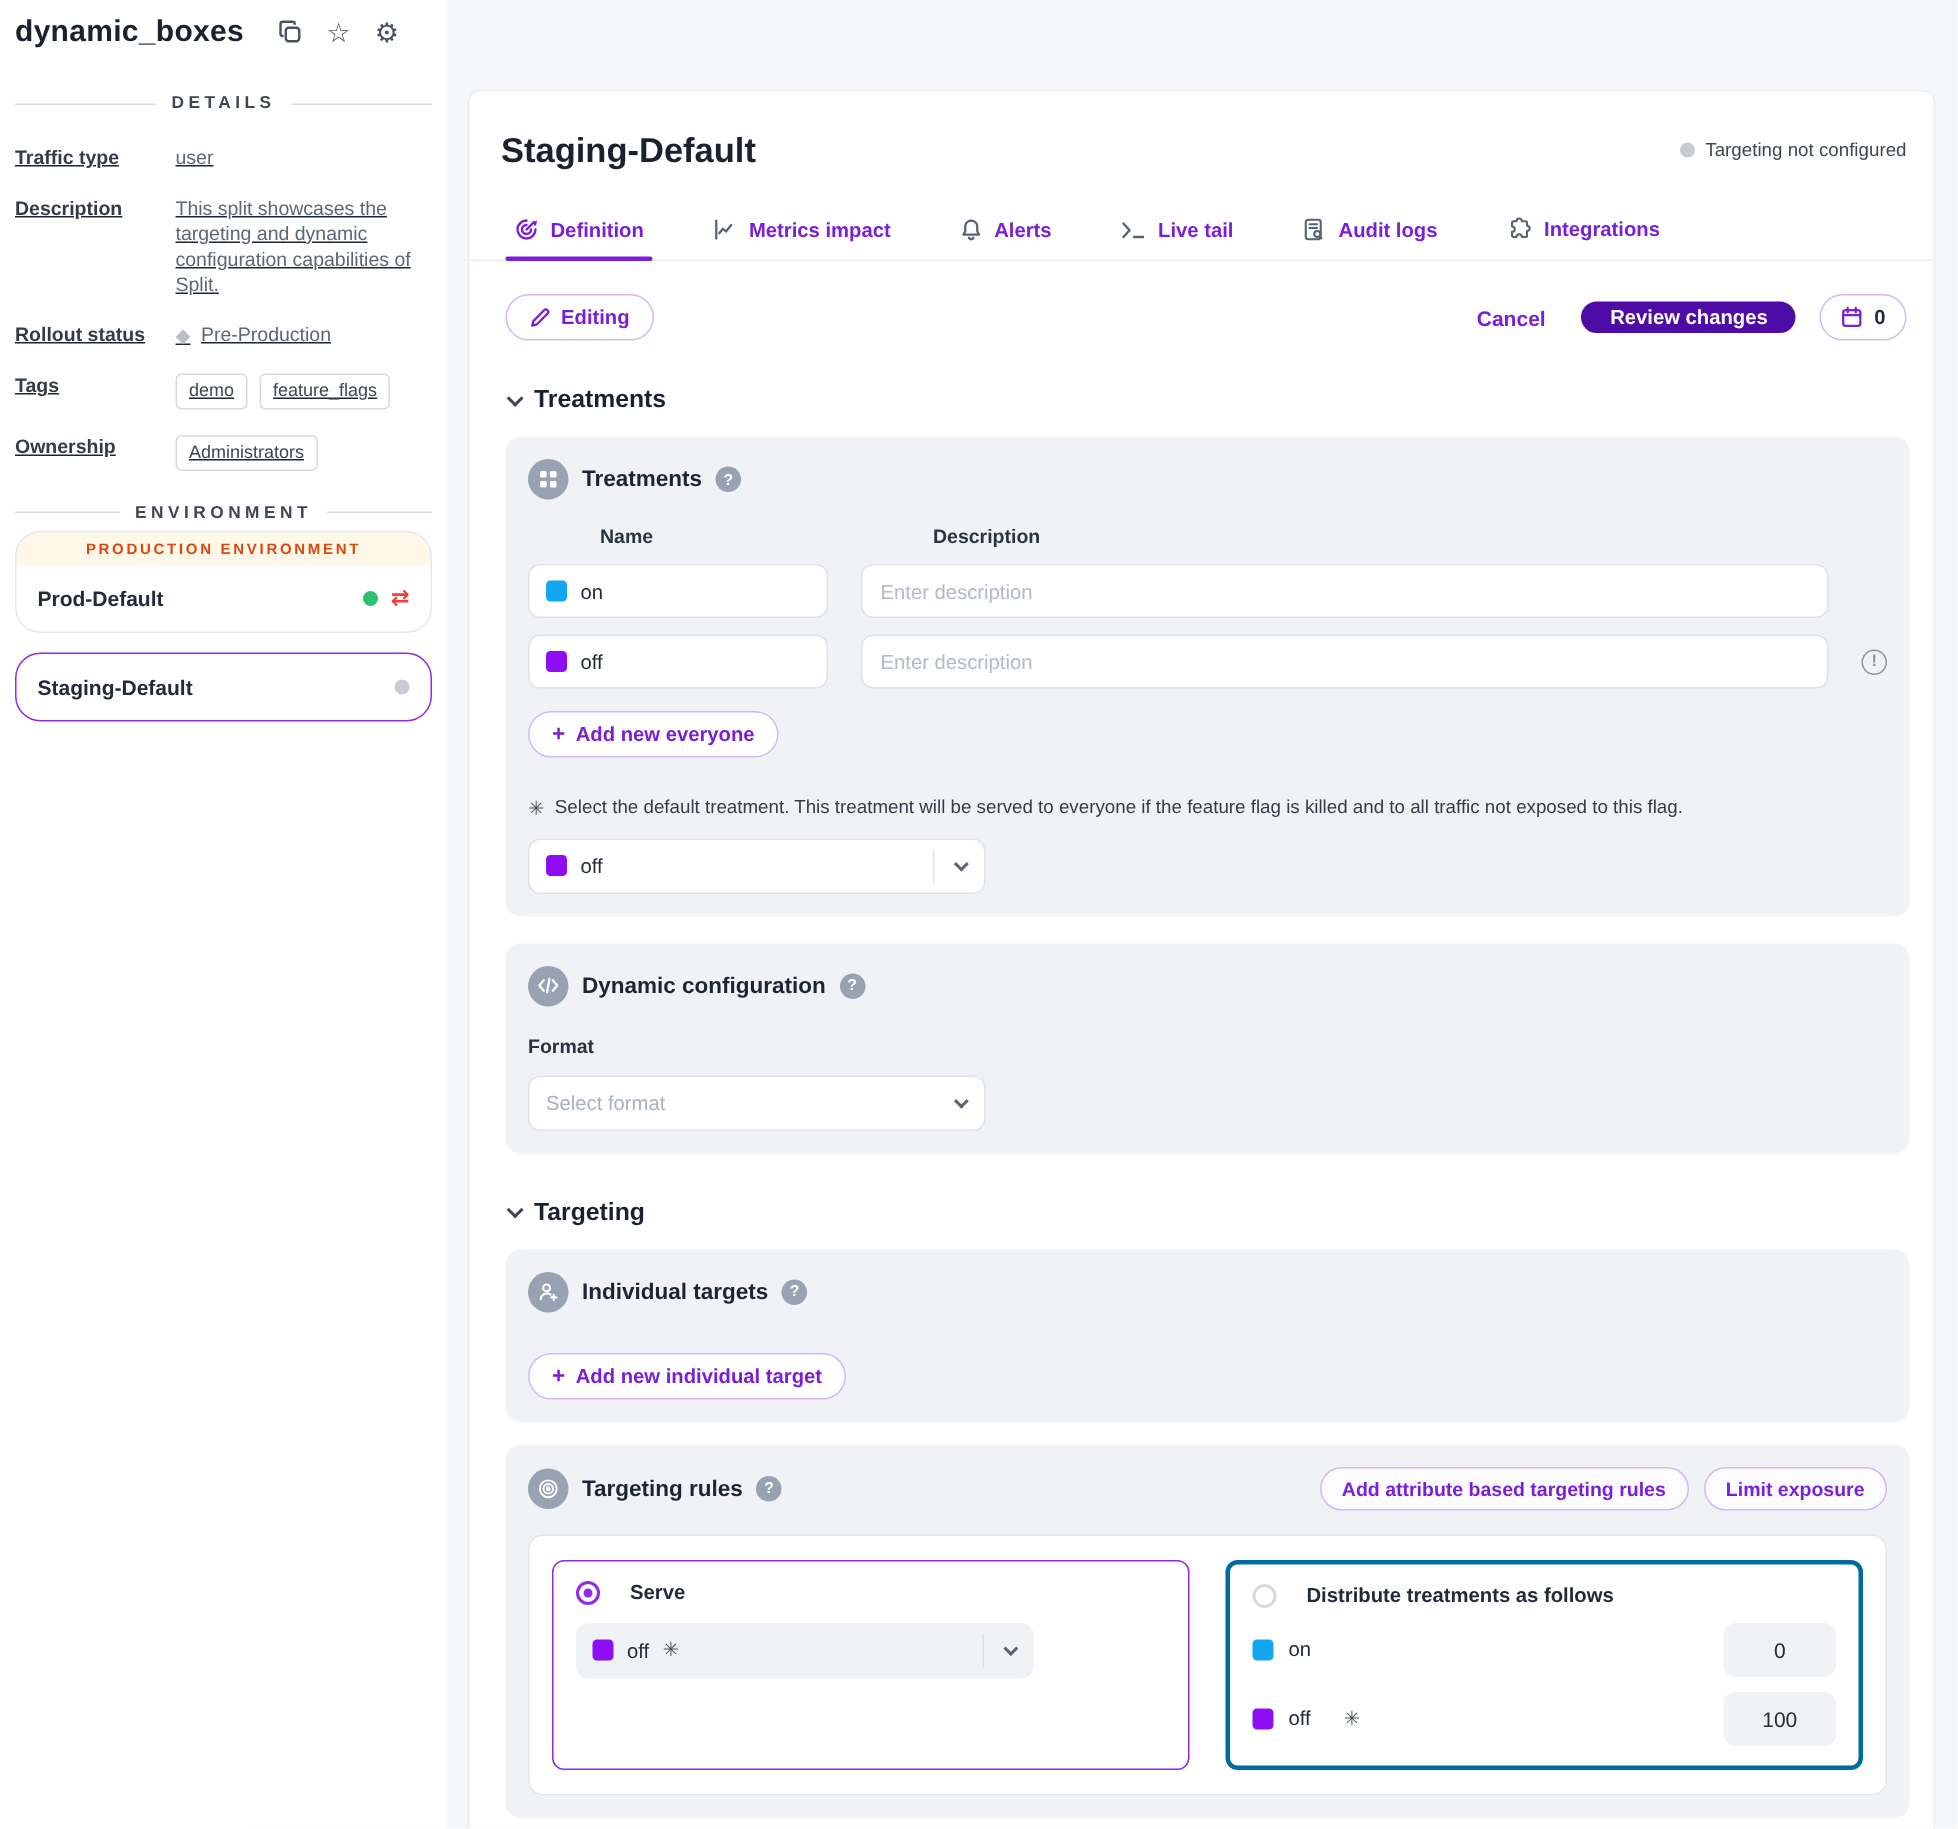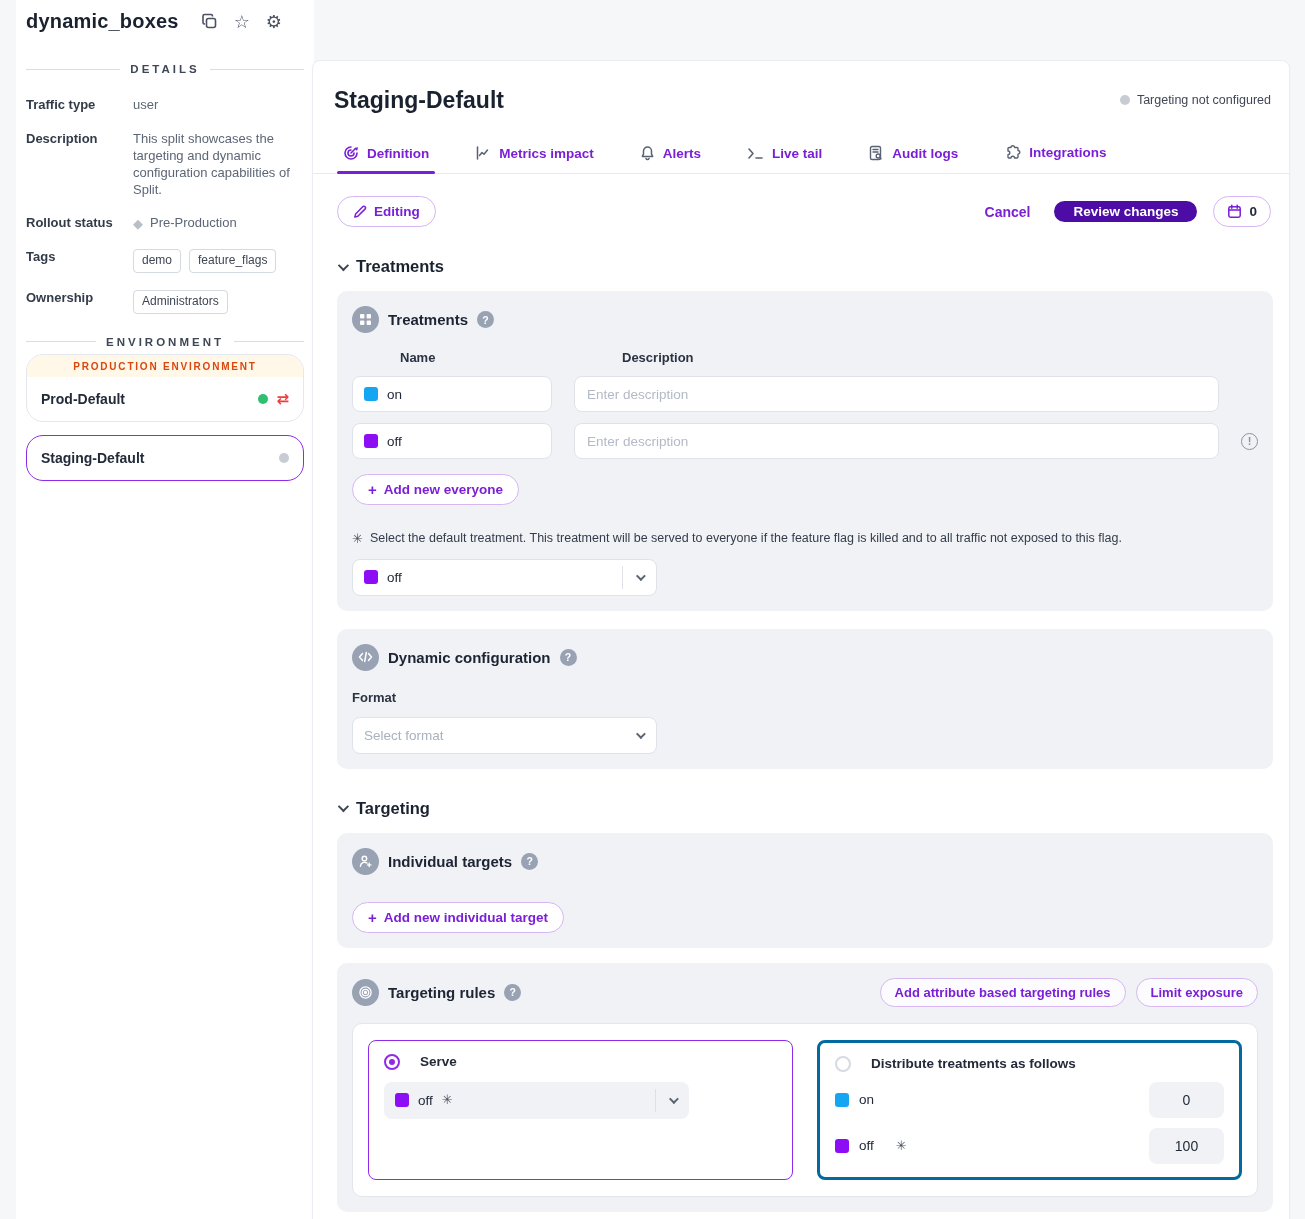--- a/index.html
+++ b/index.html
@@ -3,30 +3,30 @@
 <meta charset="utf-8">
 <style>
   * { margin:0; padding:0; box-sizing:border-box; }
   html,body { width:1305px; height:1219px; overflow:hidden; }
   body {
     font-family:"Liberation Sans","DejaVu Sans",sans-serif;
     background:#f6f7f9; color:#1d2433; font-size:13px;
     position:relative;
   }
   
-  .sidebar { position:absolute; left:16px; top:0; width:298px; height:1219px; background:#fff; }
+  .sidebar { position:absolute; left:0; top:0; width:298px; height:1219px; background:#fff; }
   .app-header { display:flex; align-items:center; gap:16px; padding:10px 10px 0 10px; }
   .app-title { font-size:20px; font-weight:700; color:#1a2230; letter-spacing:.2px; margin-right:6px; }
   .hicon { color:#4a5260; cursor:pointer; display:inline-flex; align-items:center; }
   .hicon svg { display:block; }
   .glyph { font-size:18px; line-height:1; color:#4a5260; }
   .divider-label { display:flex; align-items:center; gap:10px; margin:30px 10px 0 10px; }
   .divider-label .line { flex:1; height:1px; background:#d8dce3; }
   .divider-label .txt { font-size:11.5px; font-weight:700; letter-spacing:3px; color:#3f4654; }
-  .detail-rows { padding:22px 10px 0 10px; }
+  .detail-rows { padding:22px 10px 0 10px;text-decoration:underline; }
   .detail-row { display:flex; margin-bottom:17px; }
   .detail-label { width:107px; flex:none; font-weight:700; font-size:13px; color:#333b49; }
   .detail-value { flex:1; color:#5d6676; font-size:13px; line-height:1.3; }
   .status-inline { display:flex; align-items:center; gap:7px; color:#5d6676; }
   .diamond { color:#b9bfc9; font-size:13px; line-height:1; }
   .chips { display:flex; gap:8px; flex-wrap:wrap; }
   .chip { border:1px solid #d5d9e0; border-radius:4px; background:#fff; padding:3px 8px; font-size:12px; color:#3d4654; }
   .env-card { border:1px solid #e4e7ec; border-radius:17px; margin:6px 10px 0 10px; overflow:hidden; background:#fff; cursor:pointer; }
   .env-banner { background:#fff7e8; text-align:center; padding:6px 0 5px; font-size:10px; font-weight:700; letter-spacing:1.8px; color:#d9480f; }
   .env-row { display:flex; align-items:center; padding:14px 14px; gap:8px; }

